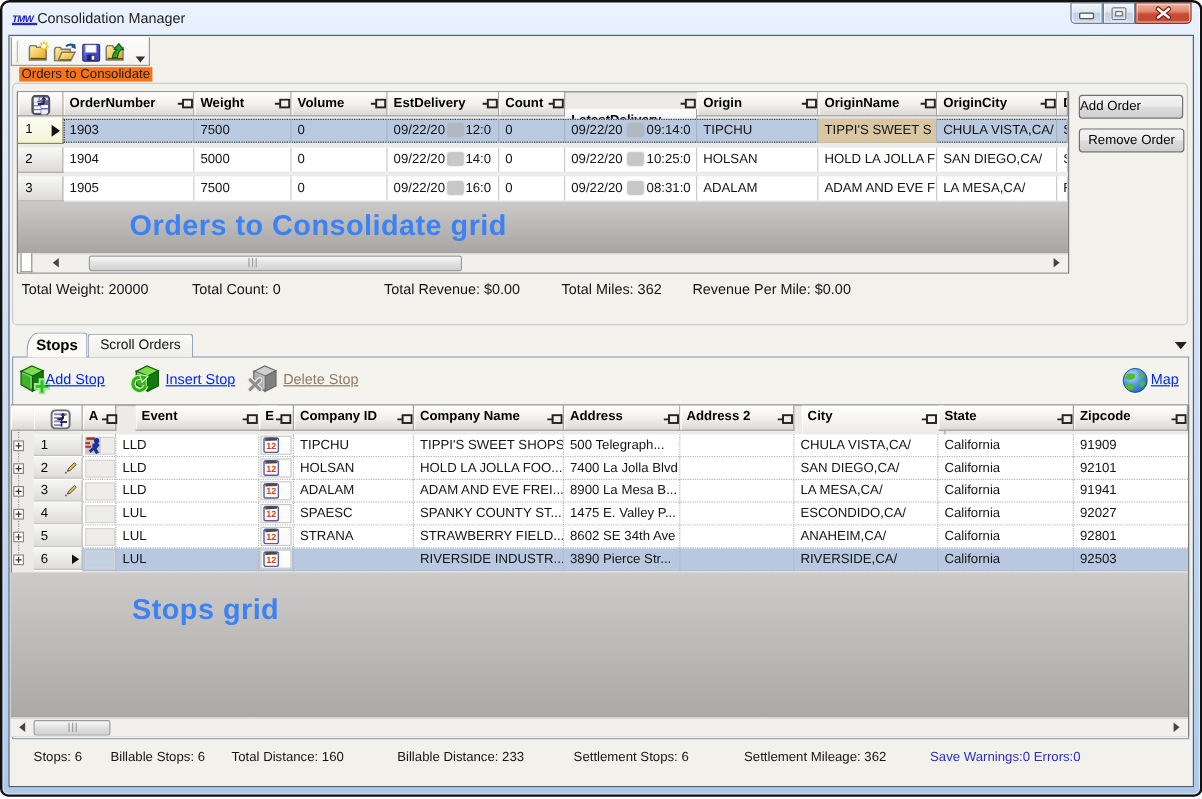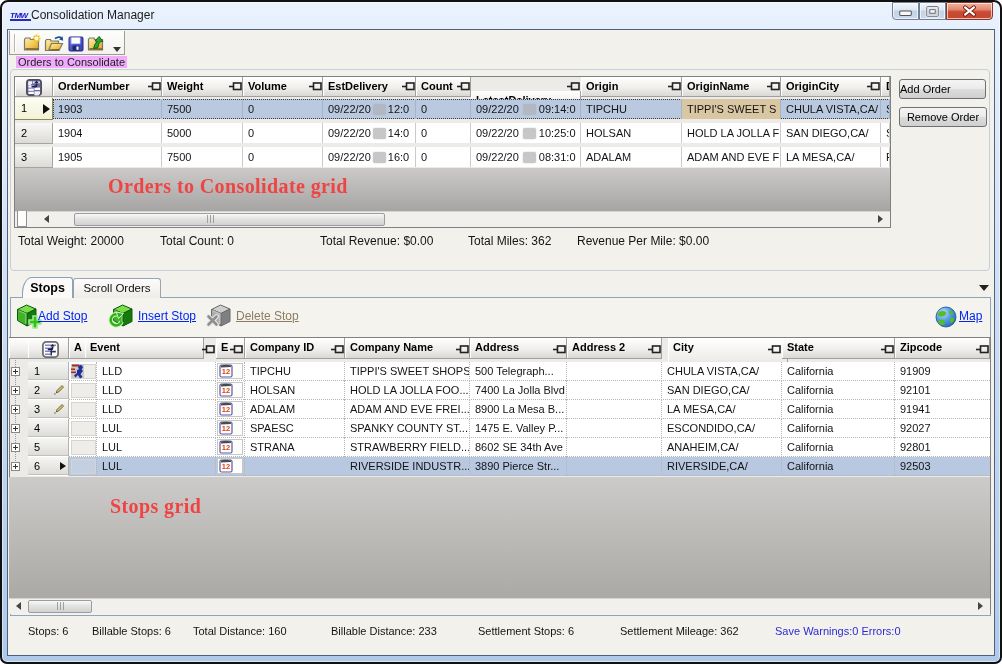--- a/index.html
+++ b/index.html
@@ -13,27 +13,27 @@
 #title { left:31px; top:8px; font-size:12px; color:#1c1c1c; }
 #tmw { left:10px; top:11px; width:21px; height:10px; font-size:8px; font-weight:bold; font-style:italic; color:#1414c8; border-bottom:2px solid #2a2ab4; letter-spacing:-0.5px; }
 .winbtn { top:2px; height:18px; border:1px solid #70809a; background:linear-gradient(#f3f7fb,#dce6f2 45%,#c3d2e6 50%,#cdd9ea); box-shadow:inset 0 0 0 1px rgba(255,255,255,.65); }
 #btnmin { left:892px; width:27px; border-radius:0 0 0 4px; }
 #btnmax { left:919px; width:27px; }
 #btnclose { left:946px; width:47px; border-radius:0 0 4px 0; border-color:#8c3526; background:linear-gradient(#f0b5a2,#e08a72 40%,#cc4a31 55%,#c04a35); }
 .glyph { position:absolute; left:0; top:0; width:100%; height:100%; }
 #tbar { left:9px; top:31px; width:116px; height:24px; background:linear-gradient(#fdfdfc,#f3f2ee); border:1px solid #9c9c96; border-top:none; }
 #grip { left:14px; top:34px; width:2px; height:18px; background:#b9b8b2; border-right:1px solid #fdfdfc; }
 #gbox { left:10px; top:69px; width:980px; height:202px; border:1px solid #c5cfda; border-radius:4px; }
-#gboxlbl { left:16px; top:56px; padding:0 2px; background:#f0abfc; font-size:11px; color:#1c1c1c; }
+#gboxlbl { left:16px; top:56px; padding:0 2px; background:#f97316; font-size:11px; color:#1c1c1c; }
 .gridbox { border:1px solid #808080; background:#edebe8; }
 .hcell { position:absolute; height:20px; background:linear-gradient(#ffffff,#f1efec 55%,#dbd9d5); border-right:1px solid #9f9f9f; border-bottom:1px solid #9f9f9f; box-shadow:inset 1px 1px 0 #ffffff; font-size:11px; font-weight:bold; color:#000; line-height:19px; padding-left:5px; overflow:hidden; white-space:nowrap; }
 .cell { position:absolute; font-size:11px; color:#141414; line-height:20px; padding-left:5px; white-space:nowrap; overflow:hidden; }
 .blob { display:inline-block; width:13px; height:11px; background:#c7c7c7; border-radius:2px; vertical-align:-2px; box-shadow:0 0 1.5px #c0c0c0; }
 .sel .blob { background:#b2b8c2; box-shadow:0 0 1.5px #aeb4be; }
-.annot { position:absolute; font-size:20px; font-weight:bold; color:#ef4444; letter-spacing:0.4px;font-family:Liberation Serif, serif; }
+.annot { position:absolute; font-size:24px; font-weight:bold; color:#3b82f6; letter-spacing:0.4px; }
 .sthumb { position:absolute; background:linear-gradient(#f9f9f9,#e3e3e1 45%,#d2d1ce); border:1px solid #989da4; border-radius:2px; }
 .link { position:absolute; font-size:12px; color:#0026f5; text-decoration:underline; white-space:nowrap; }
 .dlink { position:absolute; font-size:12px; color:#8d7d60; text-decoration:underline; white-space:nowrap; }
 #tabstops { left:22px; top:277px; width:51px; height:21px; background:#fbfaf7; border:1px solid #8ba1ba; border-bottom:none; border-radius:10px 3px 0 0 / 16px 3px 0 0; font-size:12.5px; font-weight:bold; color:#000; text-align:center; line-height:20px; }
 #tabscroll { left:73px; top:278px; width:88px; height:20px; background:linear-gradient(#fcfbf9,#eeede9); border:1px solid #98a4b3; border-bottom:none; border-radius:3px 3px 0 0; font-size:11.5px; color:#111; text-align:center; line-height:19px; }
 #pane { left:10px; top:297px; width:981px; height:319px; background:#f4f3ee; border:1px solid #8ea4bd; }
 .dcell { position:absolute; font-size:11px; color:#141414; line-height:18px; padding-left:5px; white-space:nowrap; overflow:hidden; }
 </style>
 </head>
 <body>
@@ -307,21 +307,21 @@
       <path d="M8.2 10.6 h5.6" stroke="#2a2a6e" stroke-width="1.7"></path>
       <path d="M9.3 7 v7.4" stroke="#2a2a6e" stroke-width="1.4"></path>
       <path d="M5.8 8.4 h3.5 q1.2 0 1.2 -1.2 v-1.8" fill="none" stroke="#1e1e38" stroke-width="1.7"></path>
       <polygon points="8.3,5.4 10.5,3 12.7,5.4" fill="#1e1e38"></polygon>
     </svg>
 <div class="hcell" style="left:69px;top:338px;width:28px;height:21px">A</div>
 <svg class="abs" style="left:85px;top:345px" width="13" height="9" viewBox="0 0 13 9">
       <path d="M0 4.5 h5" stroke="#222" stroke-width="1.6"></path>
       <rect x="4.5" y="1" width="7.5" height="6.5" fill="none" stroke="#222" stroke-width="1.6"></rect>
     </svg>
-<div class="hcell" style="left:85px;top:338px;width:119px;height:21px">Event</div>
+<div class="hcell" style="left:113px;top:338px;width:119px;height:21px">Event</div>
 <svg class="abs" style="left:202px;top:345px" width="13" height="9" viewBox="0 0 13 9">
       <path d="M0 4.5 h5" stroke="#222" stroke-width="1.6"></path>
       <rect x="4.5" y="1" width="7.5" height="6.5" fill="none" stroke="#222" stroke-width="1.6"></rect>
     </svg>
 <div class="hcell" style="left:216px;top:338px;width:29px;height:21px">E</div>
 <svg class="abs" style="left:230px;top:345px" width="13" height="9" viewBox="0 0 13 9">
       <path d="M0 4.5 h5" stroke="#222" stroke-width="1.6"></path>
       <rect x="4.5" y="1" width="7.5" height="6.5" fill="none" stroke="#222" stroke-width="1.6"></rect>
     </svg>
 <div class="hcell" style="left:245px;top:338px;width:100px;height:21px">Company ID</div>

